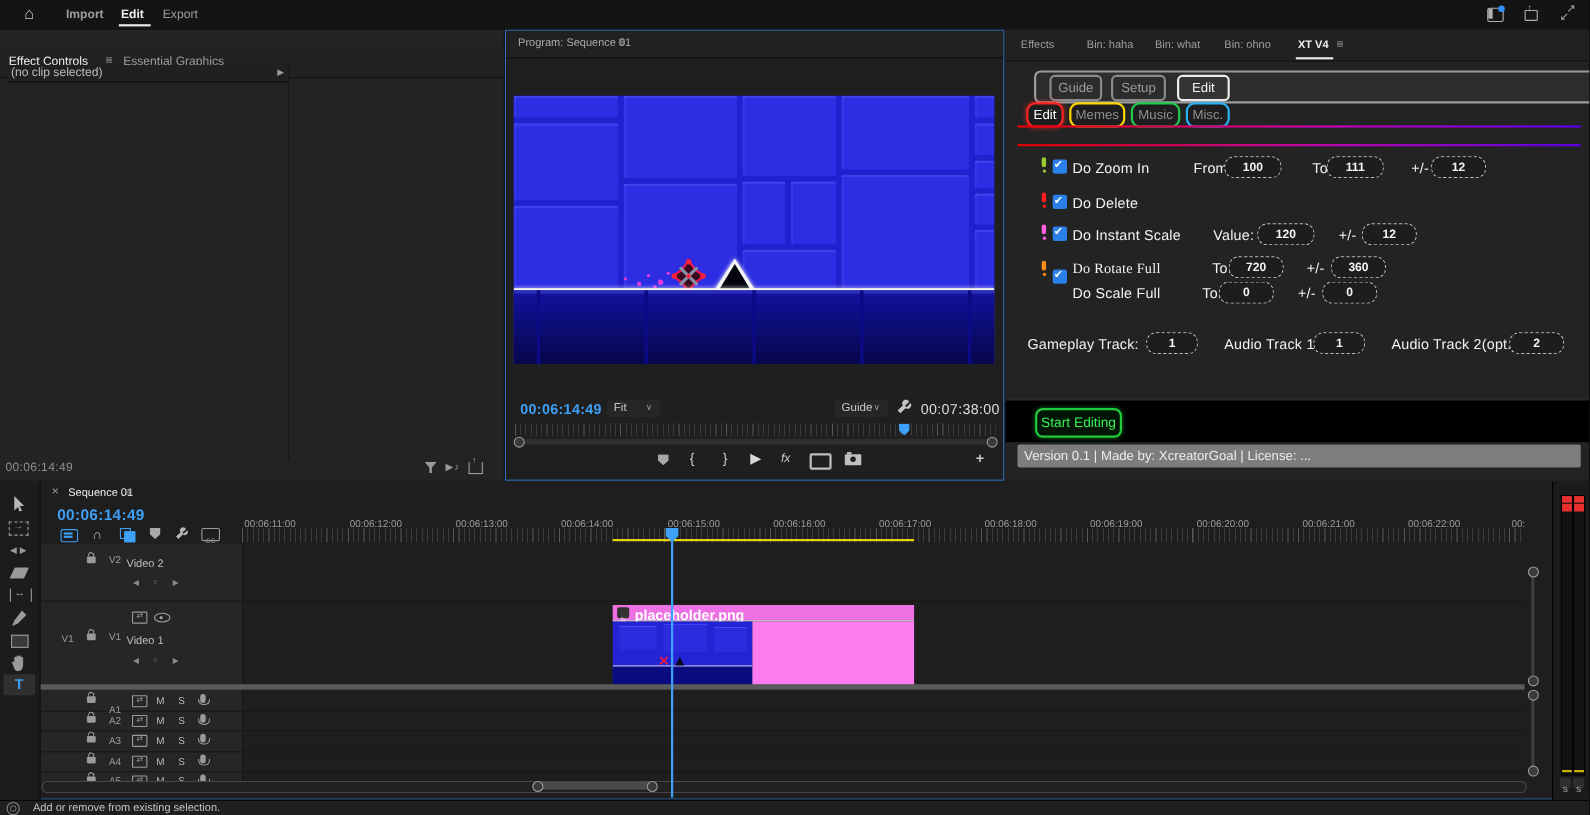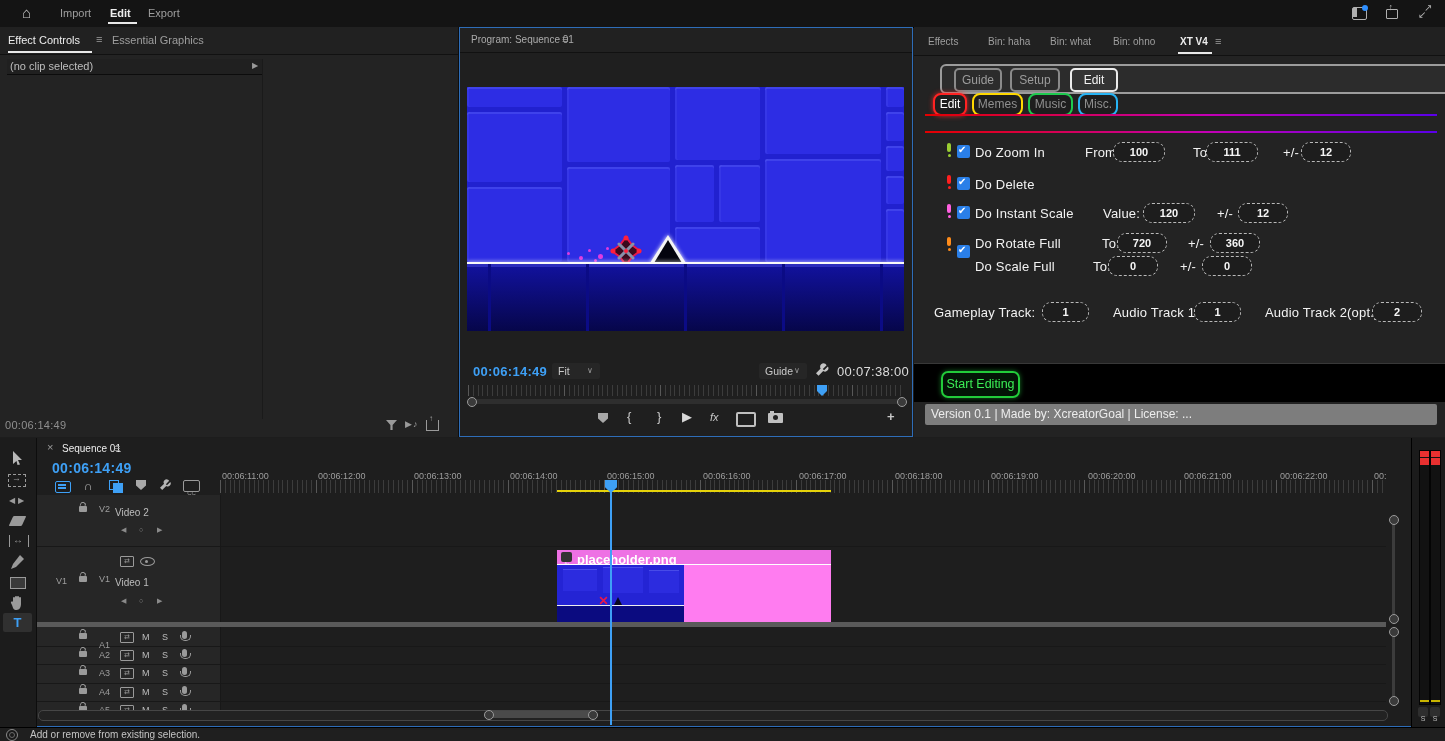--- a/index.html
+++ b/index.html
@@ -51,41 +51,41 @@
   .pdot{position:absolute;border-radius:50%;background:#e03ae0;}
   .toolglyph{color:#9a9a9a;font-size:12px;}
 </style>
 </head>
 <body>
 
 <div id="root">
 
   <div class="ab" style="left:0;top:0;width:1445px;height:27px;background:#141414;border-bottom:1px solid #000;">
     <span class="ab" style="left:22px;top:4px;color:#c8c8c8;font-size:15px;">⌂</span>
-    <span class="ab gray f11" style="left:60px;top:7px;">Import</span>
+    <span class="ab gray f11" style="left:60px;top:7px;font-weight:bold;">Import</span>
     <span class="ab white f11" style="left:110px;top:7px;font-weight:bold;">Edit</span>
     <div class="ab underline" style="left:108px;top:22px;width:29px;"></div>
     <span class="ab gray f11" style="left:148px;top:7px;">Export</span>
 
     <div class="ab" style="left:1352px;top:7px;width:13px;height:11px;border:1px solid #b0b0b0;border-radius:2px;">
       <div class="ab" style="left:0;top:0;width:4px;height:9px;background:#b0b0b0;"></div>
       <div class="ab" style="left:9px;top:-3px;width:6px;height:6px;border-radius:50%;background:#2e8fff;"></div>
     </div>
     <div class="ab" style="left:1386px;top:6px;width:12px;height:12px;">
       <div class="ab" style="left:0;top:3px;width:10px;height:8px;border:1px solid #b0b0b0;border-radius:1px;"></div>
       <span class="ab" style="left:2.5px;top:-4px;color:#b0b0b0;font-size:9px;">↑</span>
     </div>
     <div class="ab" style="left:1419px;top:5px;width:14px;height:14px;">
       <span class="ab" style="left:5px;top:-3px;color:#b0b0b0;font-size:10px;">↗</span>
       <span class="ab" style="left:-1px;top:4px;color:#b0b0b0;font-size:10px;">↙</span>
     </div>
   </div>
 
   <div class="ab panel" style="left:0;top:27px;width:458px;height:410px;border-right:1px solid #0d0d0d;">
-    <div class="ab hdrline" style="left:0;top:0;width:458px;height:27px;background:#212121;text-decoration:underline;">
+    <div class="ab hdrline" style="left:0;top:16px;width:458px;height:27px;background:#212121;text-decoration:underline;">
       <span class="ab white f11" style="left:8px;top:7px;">Effect Controls</span>
       <span class="ab gray" style="left:96px;top:6px;font-size:11px;">≡</span>
       <span class="ab gray f11" style="left:112px;top:7px;">Essential Graphics</span>
       <div class="ab underline" style="left:8px;top:24px;width:84px;"></div>
     </div>
     <div class="ab" style="left:7px;top:32px;width:256px;height:15px;background:#202020;border-bottom:1px solid #0c0c0c;">
       <span class="ab f11" style="left:3px;top:1px;color:#bdbdbd;">(no clip selected)</span>
       <span class="ab" style="left:245px;top:2px;color:#9a9a9a;font-size:8px;">▶</span>
     </div>
     <div class="ab" style="left:262px;top:32px;width:1px;height:360px;background:#1a1a1a;"></div>
@@ -254,21 +254,21 @@
       <div class="cb" style="left:43px;top:3px;"></div>
       <span class="ab xlabel" style="left:61px;top:3px;">Do Instant Scale</span>
       <span class="ab xlabel" style="left:189px;top:3px;">Value:</span>
       <div class="ab field" style="left:229px;top:0;width:50px;height:18px;"><span>120</span></div>
       <span class="ab xlabel" style="left:303px;top:3px;">+/-</span>
       <div class="ab field" style="left:324px;top:0;width:48px;height:18px;"><span>12</span></div>
     </div>
 
     <div class="ab" style="left:0;top:206px;width:531px;height:20px;">
       <div class="excl" style="left:33px;top:4px;background:#ff8c1a;"></div>
-      <span class="ab xlabel" style="left:61px;top:3px;">Do Rotate Full</span>
+      <span class="ab xlabel" style="left:61px;top:3px;font-family:Liberation Serif, serif;">Do Rotate Full</span>
       <span class="ab xlabel" style="left:188px;top:3px;">To:</span>
       <div class="ab field" style="left:203px;top:0;width:48px;height:18px;"><span>720</span></div>
       <span class="ab xlabel" style="left:274px;top:3px;">+/-</span>
       <div class="ab field" style="left:296px;top:0;width:48px;height:18px;"><span>360</span></div>
     </div>
     <div class="cb" style="left:43px;top:218px;"></div>
 
     <div class="ab" style="left:0;top:229px;width:531px;height:20px;">
       <span class="ab xlabel" style="left:61px;top:3px;">Do Scale Full</span>
       <span class="ab xlabel" style="left:179px;top:3px;">To:</span>

